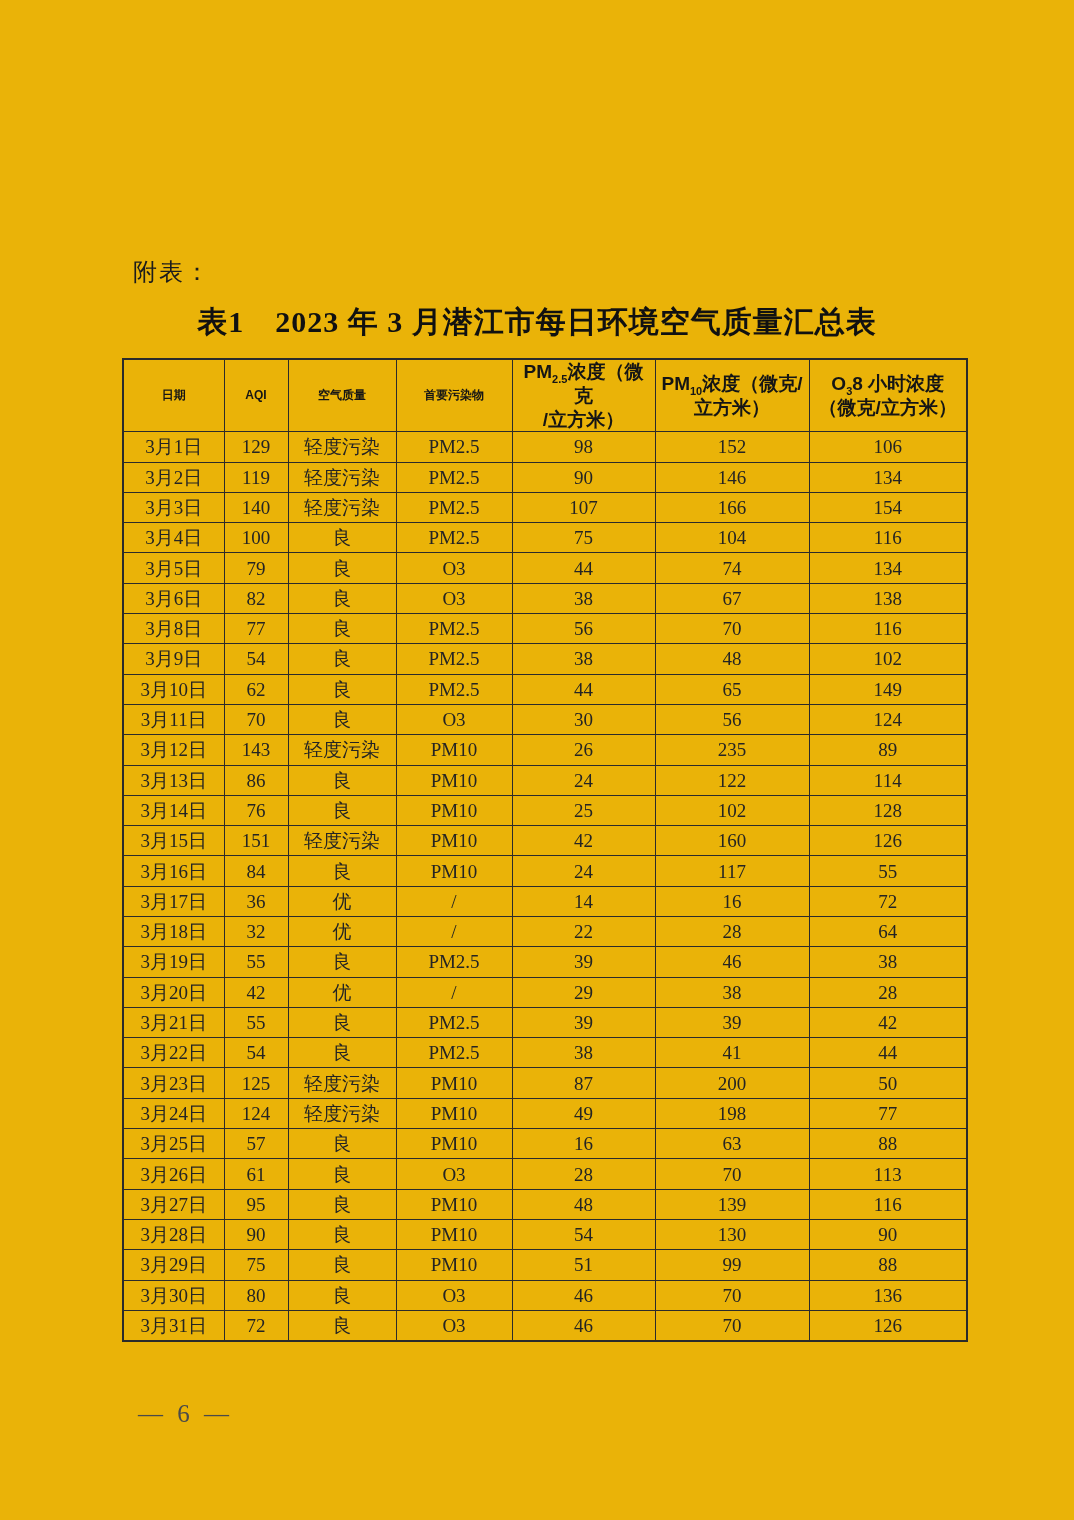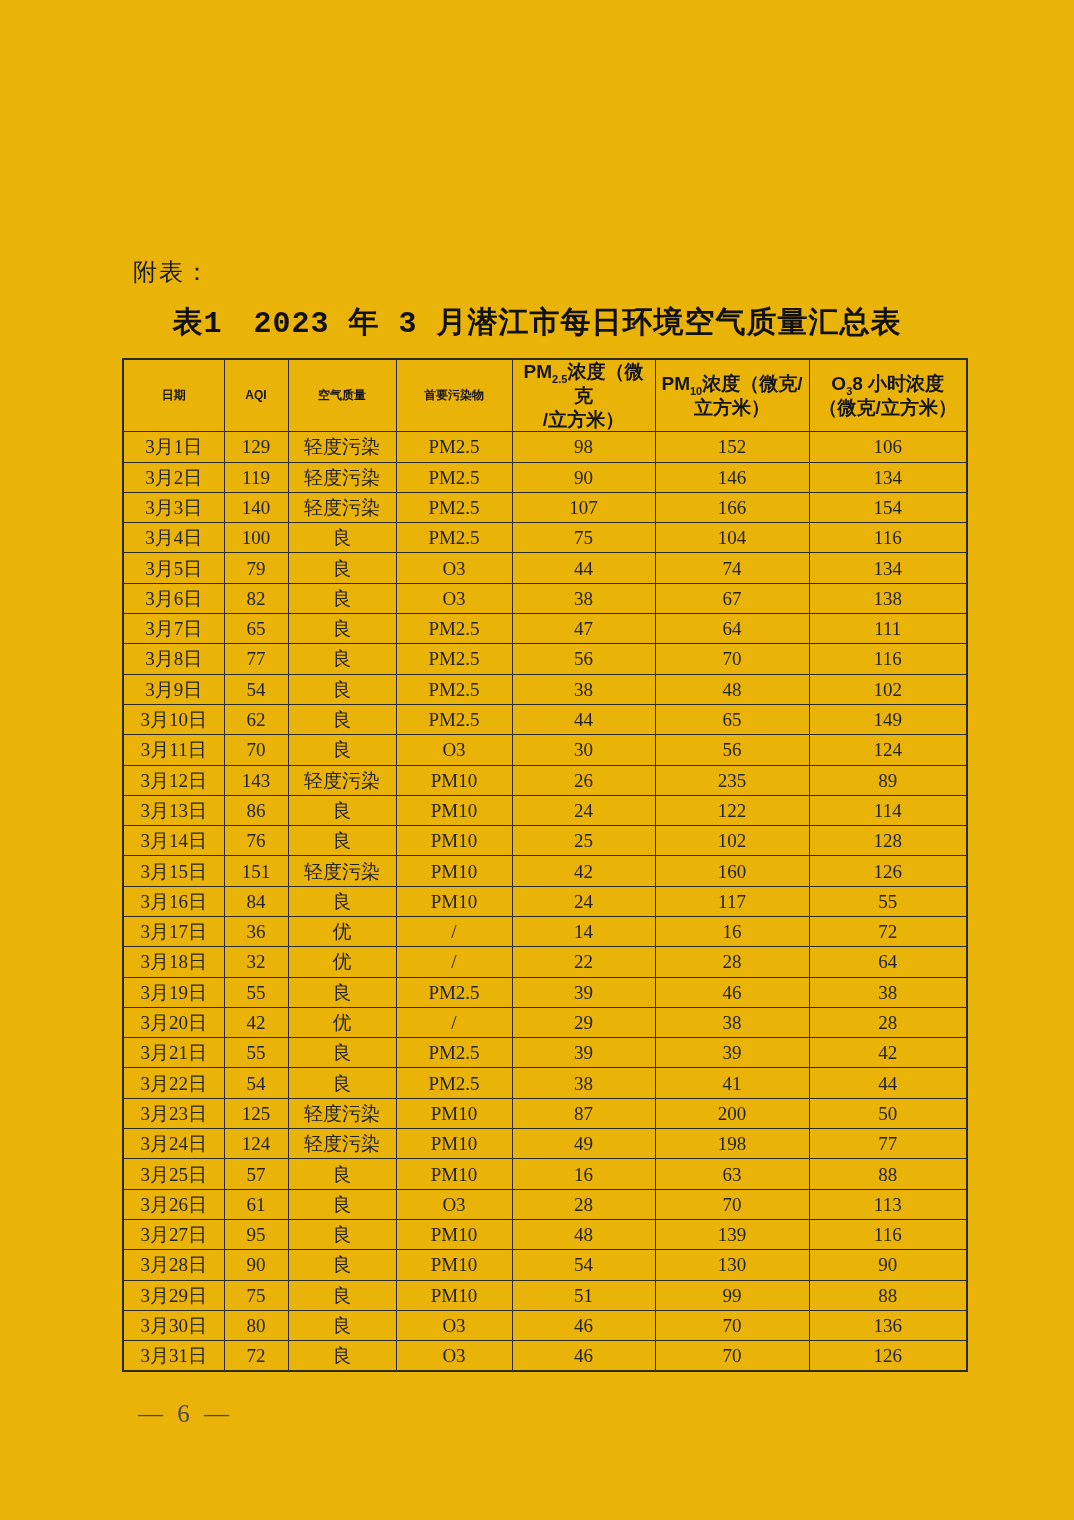--- a/index.html
+++ b/index.html
@@ -24,21 +24,21 @@
     letter-spacing: 2px;
     color: #1c1c1c;
   }
   .doc-title {
     position: absolute;
     left: 0;
     top: 302px;
     width: 100%;
     margin: 0;
     text-align: center;
-    font-family: Liberation Mono, monospace;
+    font-family: Liberation Serif, serif;
     font-weight: bold;
     font-size: 30px;
     letter-spacing: 1px;
     color: #111111;
   }
   table.aq-table {
     position: absolute;
     left: 122px;
     top: 358px;
     width: 846px;
@@ -176,29 +176,20 @@
         <tr>
           <td>3月6日</td>
           <td>82</td>
           <td>良</td>
           <td>O3</td>
           <td>38</td>
           <td>67</td>
           <td>138</td>
         </tr>
         <tr>
-          <td>3月7日</td>
-          <td>65</td>
-          <td>良</td>
-          <td>PM2.5</td>
-          <td>47</td>
-          <td>64</td>
-          <td>111</td>
-        </tr>
-        <tr>
           <td>3月8日</td>
           <td>77</td>
           <td>良</td>
           <td>PM2.5</td>
           <td>56</td>
           <td>70</td>
           <td>116</td>
         </tr>
         <tr>
           <td>3月9日</td>

